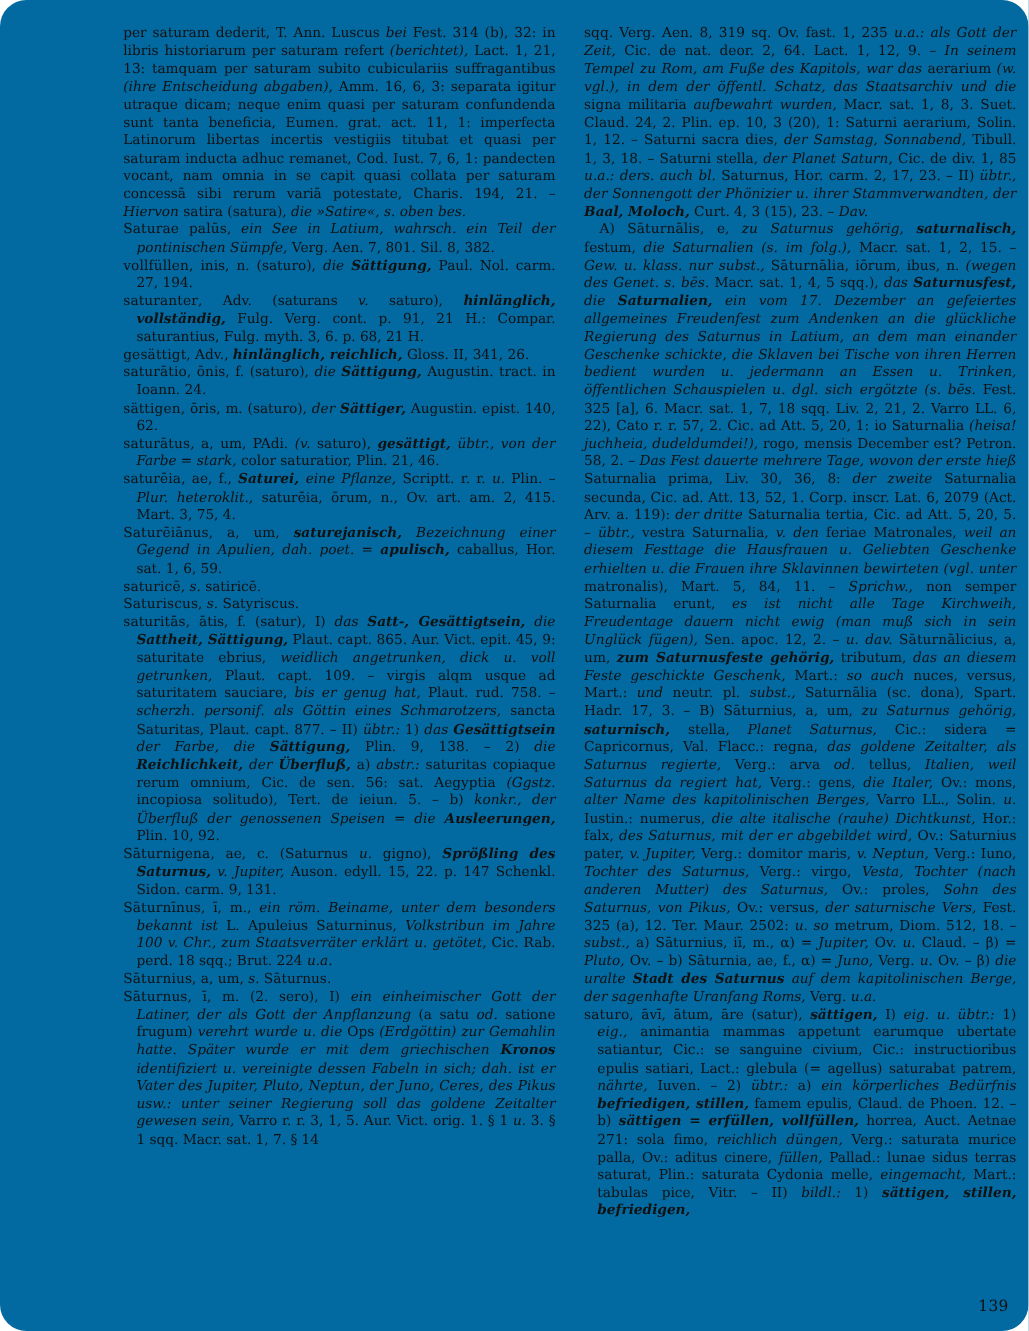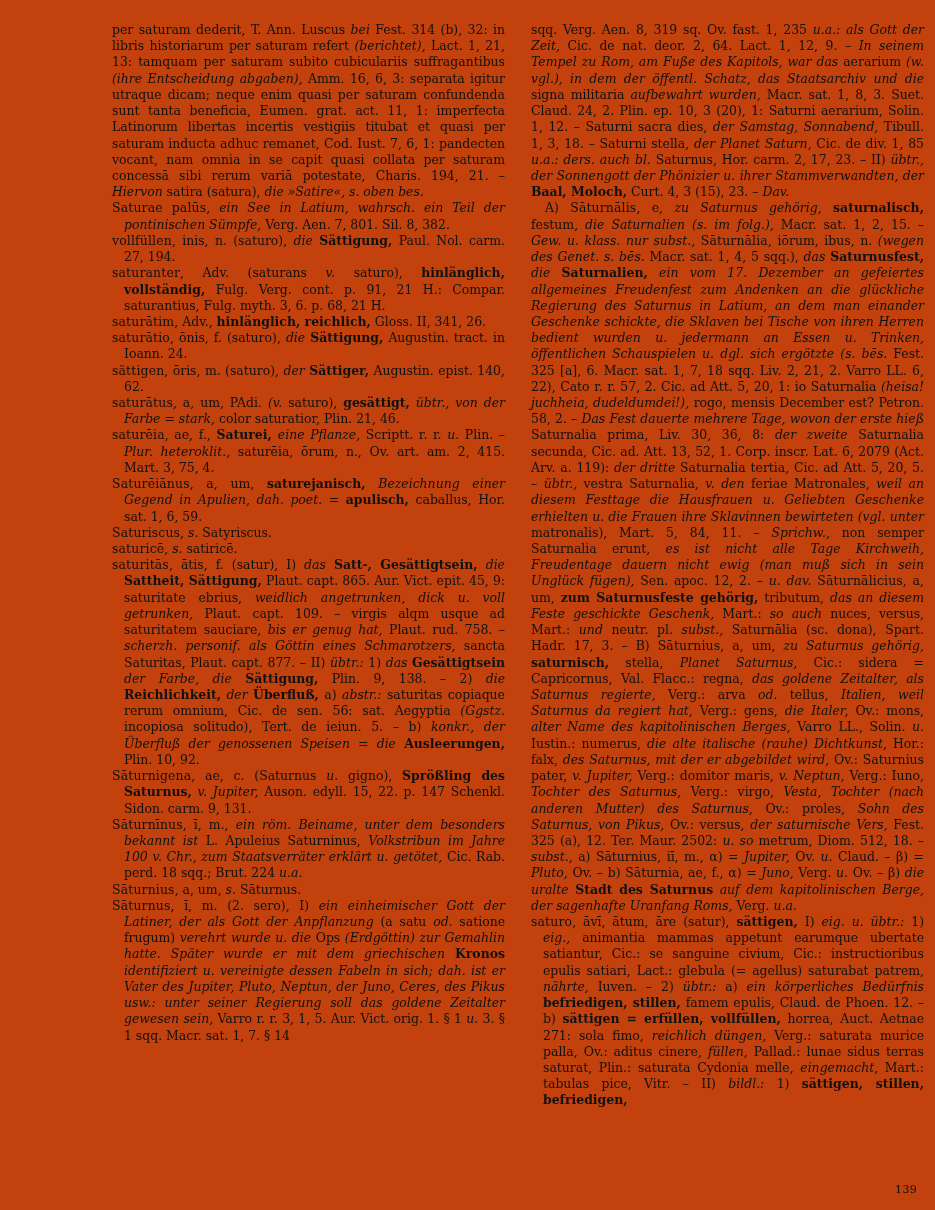--- a/index.html
+++ b/index.html
@@ -10,22 +10,23 @@
   }
   body {
     font-family: "DejaVu Serif", "Liberation Serif", serif;
     color: #111111;
   }
   #page {
     position: relative;
     width: 935px;
     height: 1210px;
     box-sizing: border-box;
-    background: #c2410c;
+    background: #0369a1;
     overflow: hidden;
+    border-radius: 24px;
   }
   #columns {
     position: absolute;
     top: 22px;
     left: 112px;
     right: 0;
     width: 812px;
     display: flex;
     gap: 26px;
     align-items: flex-start;
@@ -49,54 +50,54 @@
   .entry.cont {
     text-indent: 0;
     padding-left: 0;
   }
   .entry.para {
     text-indent: 14px;
     padding-left: 0;
   }
   b, .b { font-weight: bold; }
   i, .i { font-style: italic; }
-  .bi { font-weight: bold; }
+  .bi { font-weight: bold; font-style: italic; }
   .hw {
     font-weight: normal;
     letter-spacing: 0.15px;
   }
   #page-number {
     position: absolute;
     right: 18px;
     bottom: 14px;
-    font-size: 11px;
+    font-size: 14px;
     color: #111111;
     letter-spacing: 0.3px;
   }
 </style>
 </head>
 <body>
 
 <div id="page">
 
   <div id="columns">
 
     <div class="column" id="left-column">
         <p class="entry cont">per saturam dederit, T. Ann. Luscus <i>bei</i> Fest. 314 (b), 32: in libris historiarum per saturam refert <i>(berichtet),</i> Lact. 1, 21, 13: tamquam per saturam subito cubiculariis suffragantibus <i>(ihre Entscheidung abgaben),</i> Amm. 16, 6, 3: separata igitur utraque dicam; neque enim quasi per saturam confundenda sunt tanta beneficia, Eumen. grat. act. 11, 1: imperfecta Latinorum libertas incertis vestigiis titubat et quasi per saturam inducta adhuc remanet, Cod. Iust. 7, 6, 1: pandecten vocant, nam omnia in se capit quasi collata per saturam concessā sibi rerum variā potestate, Charis. 194, 21. – <i>Hiervon</i> satira (satura), <i>die »Satire«, s. oben bes.</i></p>
         <p class="entry"><b class="hw">Saturae palūs</b>, <i>ein See in Latium, wahrsch. ein Teil der pontinischen Sümpfe,</i> Verg. Aen. 7, 801. Sil. 8, 382.</p>
         <p class="entry"><b class="hw">vollfüllen</b>, inis, n. (saturo), <i>die</i> <b class="bi">Sättigung,</b> Paul. Nol. carm. 27, 194.</p>
         <p class="entry"><b class="hw">saturanter</b>, Adv. (saturans <i>v.</i> saturo), <b class="bi">hinlänglich, vollständig,</b> Fulg. Verg. cont. p. 91, 21 H.: Compar. saturantius, Fulg. myth. 3, 6. p. 68, 21 H.</p>
-        <p class="entry"><b class="hw">saturātim</b>, Adv., <b class="bi">hinlänglich, reichlich,</b> Gloss. II, 341, 26.</p>
+        <p class="entry"><b class="hw">gesättigt</b>, Adv., <b class="bi">hinlänglich, reichlich,</b> Gloss. II, 341, 26.</p>
         <p class="entry"><b class="hw">saturātio</b>, ōnis, f. (saturo), <i>die</i> <b class="bi">Sättigung,</b> Augustin. tract. in Ioann. 24.</p>
         <p class="entry"><b class="hw">sättigen</b>, ōris, m. (saturo), <i>der</i> <b class="bi">Sättiger,</b> Augustin. epist. 140, 62.</p>
         <p class="entry"><b class="hw">saturātus</b>, a, um, PAdi. <i>(v.</i> saturo), <b class="bi">gesättigt,</b> <i>übtr., von der Farbe = stark,</i> color saturatior, Plin. 21, 46.</p>
         <p class="entry"><b class="hw">saturēia</b>, ae, f., <b class="bi">Saturei, </b><i>eine Pflanze,</i> Scriptt. r. r. <i>u.</i> Plin. – <i>Plur. heteroklit.,</i> saturēia, ōrum, n., Ov. art. am. 2, 415. Mart. 3, 75, 4.</p>
         <p class="entry"><b class="hw">Saturēiānus</b>, a, um, <b class="bi">saturejanisch,</b> <i>Bezeichnung einer Gegend in Apulien, dah. poet. = </i><b class="bi">apulisch,</b> caballus, Hor. sat. 1, 6, 59.</p>
+        <p class="entry"><b class="hw">saturicē</b>, <i>s.</i> satiricē.</p>
         <p class="entry"><b class="hw">Saturiscus</b>, <i>s.</i> Satyriscus.</p>
-        <p class="entry"><b class="hw">saturicē</b>, <i>s.</i> satiricē.</p>
         <p class="entry"><b class="hw">saturitās</b>, ātis, f. (satur), I) <i>das </i><b class="bi">Satt-, Gesättigtsein,</b> <i>die </i><b class="bi">Sattheit, Sättigung,</b> Plaut. capt. 865. Aur. Vict. epit. 45, 9: saturitate ebrius, <i>weidlich angetrunken, dick u. voll getrunken,</i> Plaut. capt. 109. – virgis alqm usque ad saturitatem sauciare, <i>bis er genug hat,</i> Plaut. rud. 758. – <i>scherzh. personif. als Göttin eines Schmarotzers,</i> sancta Saturitas, Plaut. capt. 877. – II) <i>übtr.:</i> 1) <i>das </i><b class="bi">Gesättigtsein</b><i> der Farbe, die </i><b class="bi">Sättigung,</b> Plin. 9, 138. – 2) <i>die </i><b class="bi">Reichlichkeit,</b><i> der </i><b class="bi">Überfluß,</b> a) <i>abstr.:</i> saturitas copiaque rerum omnium, Cic. de sen. 56: sat. Aegyptia <i>(Ggstz.</i> incopiosa solitudo), Tert. de ieiun. 5. – b) <i>konkr., der Überfluß der genossenen Speisen = die </i><b class="bi">Ausleerungen,</b> Plin. 10, 92.</p>
         <p class="entry"><b class="hw">Sāturnigena</b>, ae, c. (Saturnus <i>u.</i> gigno), <b class="bi">Sprößling des Saturnus,</b><i> v. Jupiter,</i> Auson. edyll. 15, 22. p. 147 Schenkl. Sidon. carm. 9, 131.</p>
         <p class="entry"><b class="hw">Sāturnīnus</b>, ī, m., <i>ein röm. Beiname, unter dem besonders bekannt ist</i> L. Apuleius Saturninus, <i>Volkstribun im Jahre 100 v. Chr., zum Staatsverräter erklärt u. getötet,</i> Cic. Rab. perd. 18 sqq.; Brut. 224 <i>u.a.</i></p>
         <p class="entry"><b class="hw">Sāturnius</b>, a, um, <i>s.</i> Sāturnus.</p>
         <p class="entry"><b class="hw">Sāturnus</b>, ī, m. (2. sero), I) <i>ein einheimischer Gott der Latiner, der als Gott der Anpflanzung</i> (a satu <i>od.</i> satione frugum) <i>verehrt wurde u. die</i> Ops <i>(Erdgöttin) zur Gemahlin hatte. Später wurde er mit dem griechischen</i> <b class="bi">Kronos</b> <i>identifiziert u. vereinigte dessen Fabeln in sich; dah. ist er Vater des Jupiter, Pluto, Neptun, der Juno, Ceres, des Pikus usw.: unter seiner Regierung soll das goldene Zeitalter gewesen sein,</i> Varro r. r. 3, 1, 5. Aur. Vict. orig. 1. § 1 <i>u.</i> 3. § 1 sqq. Macr. sat. 1, 7. § 14</p>
       </div>
 
     <div class="column" id="right-column">
         <p class="entry cont">sqq. Verg. Aen. 8, 319 sq. Ov. fast. 1, 235 <i>u.a.: als Gott der Zeit,</i> Cic. de nat. deor. 2, 64. Lact. 1, 12, 9. – <i>In seinem Tempel zu Rom, am Fuße des Kapitols, war das</i> aerarium <i>(w. vgl.), in dem der öffentl. Schatz, das Staatsarchiv und die</i> signa militaria <i>aufbewahrt wurden,</i> Macr. sat. 1, 8, 3. Suet. Claud. 24, 2. Plin. ep. 10, 3 (20), 1: Saturni aerarium, Solin. 1, 12. – Saturni sacra dies, <i>der Samstag, Sonnabend,</i> Tibull. 1, 3, 18. – Saturni stella, <i>der Planet Saturn,</i> Cic. de div. 1, 85 <i>u.a.: ders. auch bl.</i> Saturnus, Hor. carm. 2, 17, 23. – II) <i>übtr., der Sonnengott der Phönizier u. ihrer Stammverwandten, der </i><b class="bi">Baal, Moloch,</b> Curt. 4, 3 (15), 23. – <i>Dav.</i></p>
         <p class="entry para">A) <b class="hw">Sāturnālis</b>, e, <i>zu Saturnus gehörig,</i> <b class="bi">saturnalisch,</b> festum, <i>die Saturnalien (s. im folg.),</i> Macr. sat. 1, 2, 15. – <i>Gew. u. klass. nur subst.,</i> <b class="hw">Sāturnālia</b>, iōrum, ibus, n. <i>(wegen des Genet. s. bēs.</i> Macr. sat. 1, 4, 5 sqq.), <i>das </i><b class="bi">Saturnusfest,</b><i> die </i><b class="bi">Saturnalien,</b><i> ein vom 17. Dezember an gefeiertes allgemeines Freudenfest zum Andenken an die glückliche Regierung des Saturnus in Latium, an dem man einander Geschenke schickte, die Sklaven bei Tische von ihren Herren bedient wurden u. jedermann an Essen u. Trinken, öffentlichen Schauspielen u. dgl. sich ergötzte (s. bēs.</i> Fest. 325 [a], 6. Macr. sat. 1, 7, 18 sqq. Liv. 2, 21, 2. Varro LL. 6, 22), Cato r. r. 57, 2. Cic. ad Att. 5, 20, 1: io Saturnalia <i>(heisa! juchheia, dudeldumdei!),</i> rogo, mensis December est? Petron. 58, 2. – <i>Das Fest dauerte mehrere Tage, wovon der erste hieß</i> Saturnalia prima, Liv. 30, 36, 8: <i>der zweite</i> Saturnalia secunda, Cic. ad. Att. 13, 52, 1. Corp. inscr. Lat. 6, 2079 (Act. Arv. a. 119): <i>der dritte</i> Saturnalia tertia, Cic. ad Att. 5, 20, 5. – <i>übtr.,</i> vestra Saturnalia, <i>v. den</i> feriae Matronales, <i>weil an diesem Festtage die Hausfrauen u. Geliebten Geschenke erhielten u. die Frauen ihre Sklavinnen bewirteten (vgl. unter</i> matronalis), Mart. 5, 84, 11. – <i>Sprichw.,</i> non semper Saturnalia erunt, <i>es ist nicht alle Tage Kirchweih, Freudentage dauern nicht ewig (man muß sich in sein Unglück fügen),</i> Sen. apoc. 12, 2. – <i>u. dav.</i> <b class="hw">Sāturnālicius</b>, a, um, <b class="bi">zum Saturnusfeste gehörig,</b> tributum, <i>das an diesem Feste geschickte Geschenk,</i> Mart.: <i>so auch</i> nuces, versus, Mart.: <i>und</i> neutr. pl. <i>subst.,</i> Saturnālia (sc. dona), Spart. Hadr. 17, 3. – B) <b class="hw">Sāturnius</b>, a, um, <i>zu Saturnus gehörig,</i> <b class="bi">saturnisch,</b> stella, <i>Planet Saturnus,</i> Cic.: sidera = Capricornus, Val. Flacc.: regna, <i>das goldene Zeitalter, als Saturnus regierte,</i> Verg.: arva <i>od.</i> tellus, <i>Italien, weil Saturnus da regiert hat,</i> Verg.: gens, <i>die Italer,</i> Ov.: mons, <i>alter Name des kapitolinischen Berges,</i> Varro LL., Solin. <i>u.</i> Iustin.: numerus, <i>die alte italische (rauhe) Dichtkunst,</i> Hor.: falx, <i>des Saturnus, mit der er abgebildet wird,</i> Ov.: Saturnius pater, <i>v. Jupiter,</i> Verg.: domitor maris, <i>v. Neptun,</i> Verg.: Iuno, <i>Tochter des Saturnus,</i> Verg.: virgo, <i>Vesta, Tochter (nach anderen Mutter) des Saturnus,</i> Ov.: proles, <i>Sohn des Saturnus, von Pikus,</i> Ov.: versus, <i>der saturnische Vers,</i> Fest. 325 (a), 12. Ter. Maur. 2502: <i>u. so</i> metrum, Diom. 512, 18. – <i>subst.,</i> a) Sāturnius, iī, m., α) <i>= Jupiter,</i> Ov. <i>u.</i> Claud. – β) <i>= Pluto,</i> Ov. – b) Sāturnia, ae, f., α) <i>= Juno,</i> Verg. <i>u.</i> Ov. – β) <i>die uralte </i><b class="bi">Stadt des Saturnus</b><i> auf dem kapitolinischen Berge, der sagenhafte Uranfang Roms,</i> Verg. <i>u.a.</i></p>

